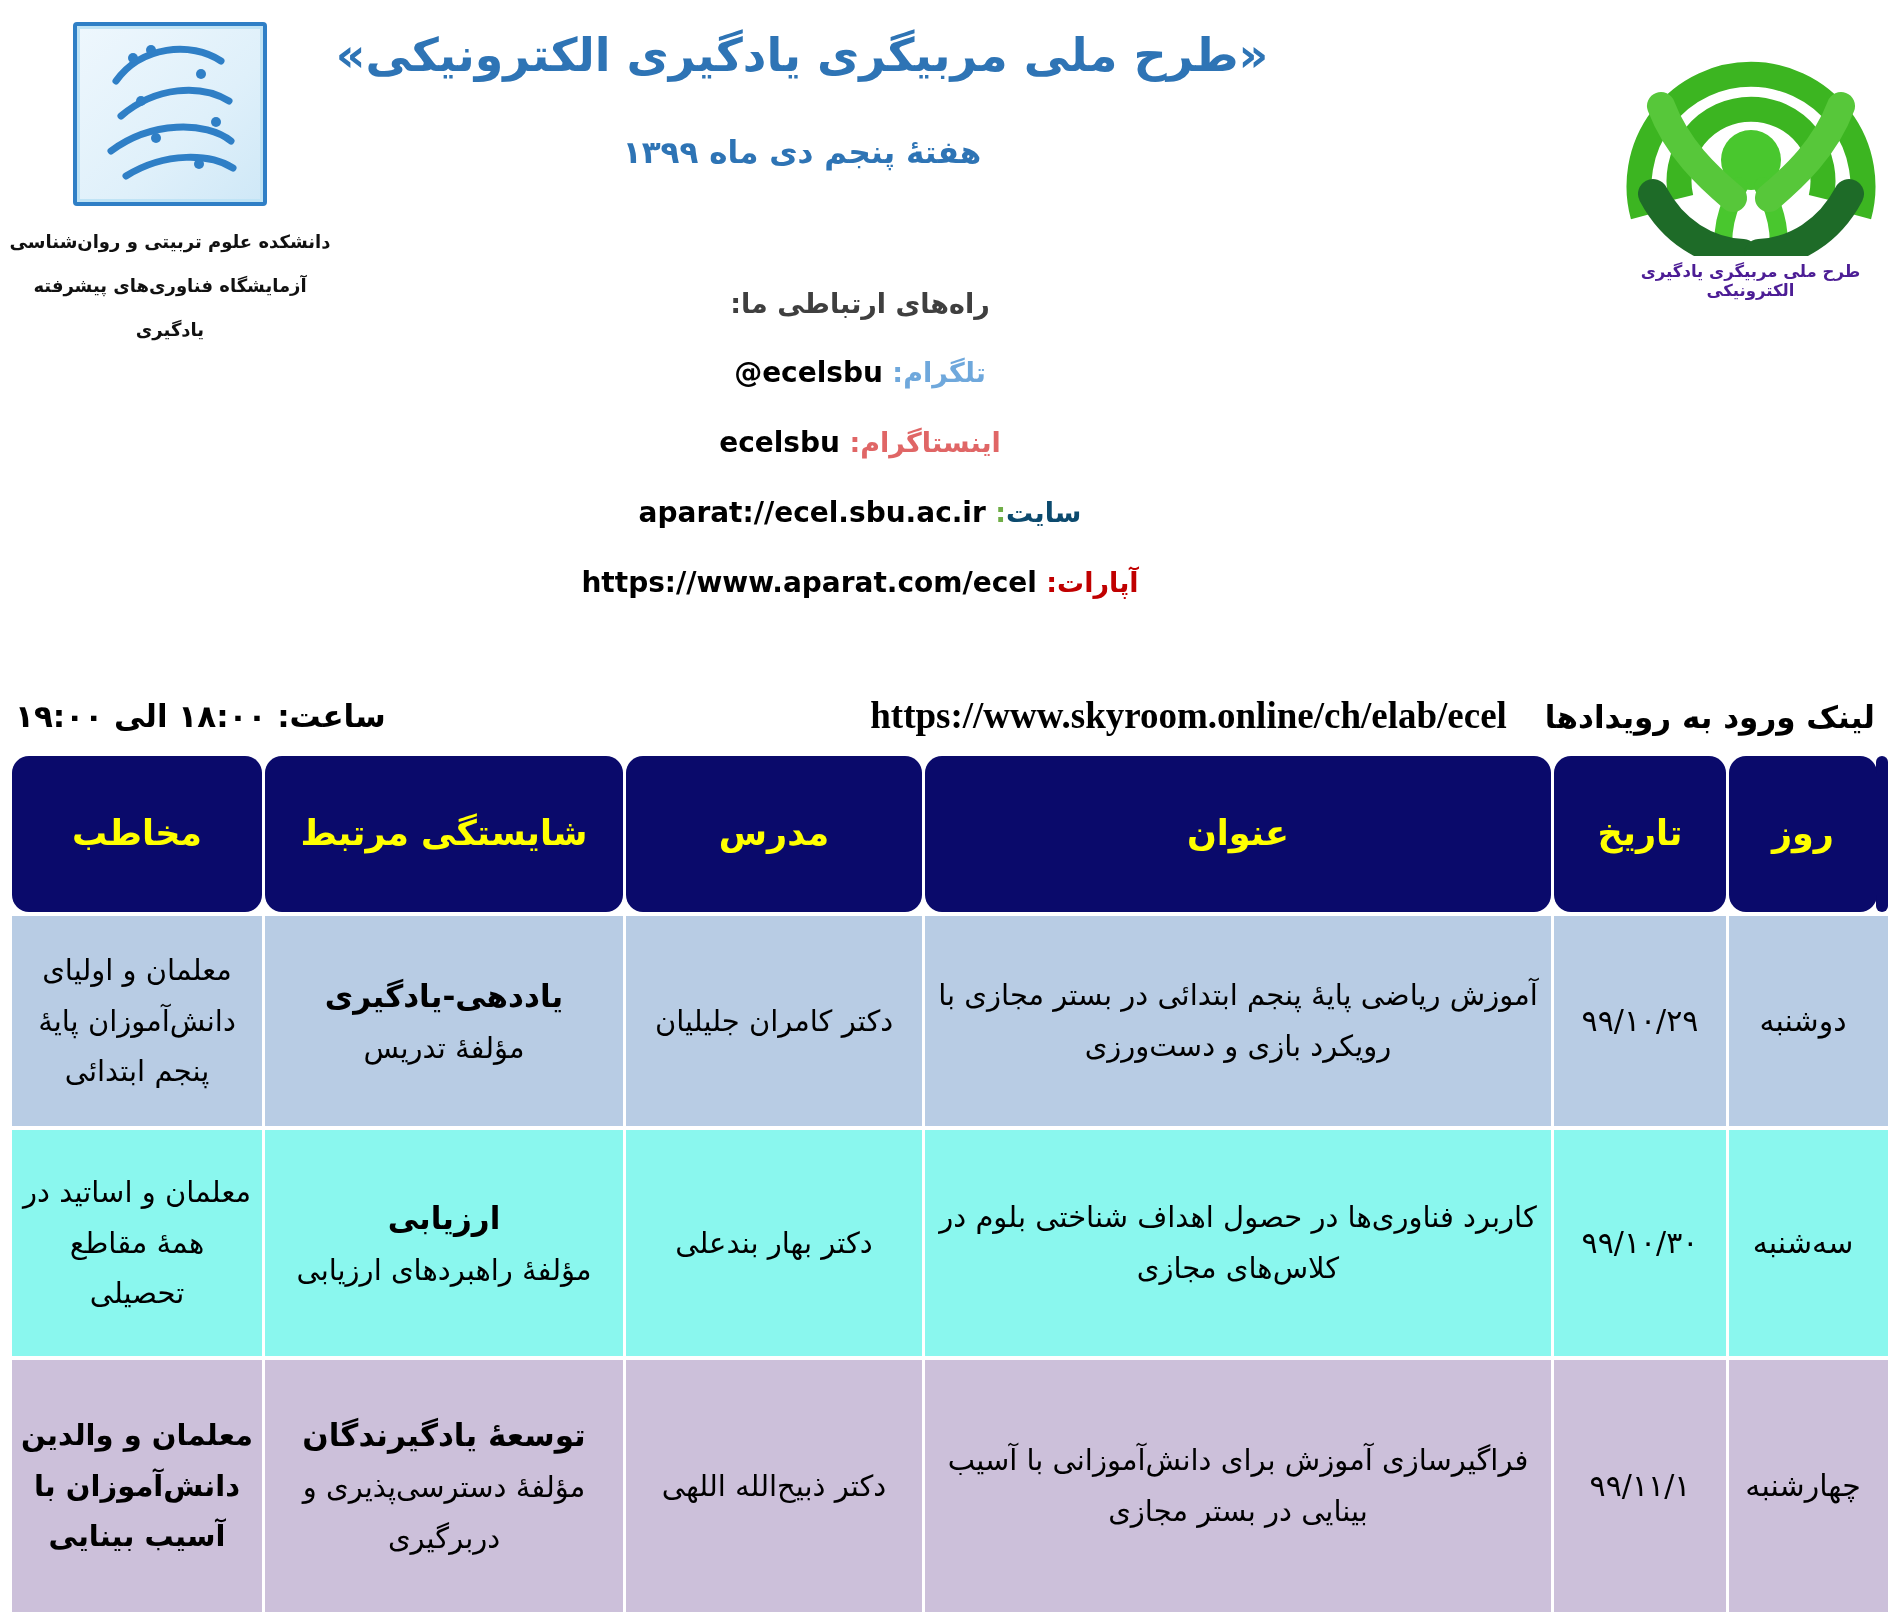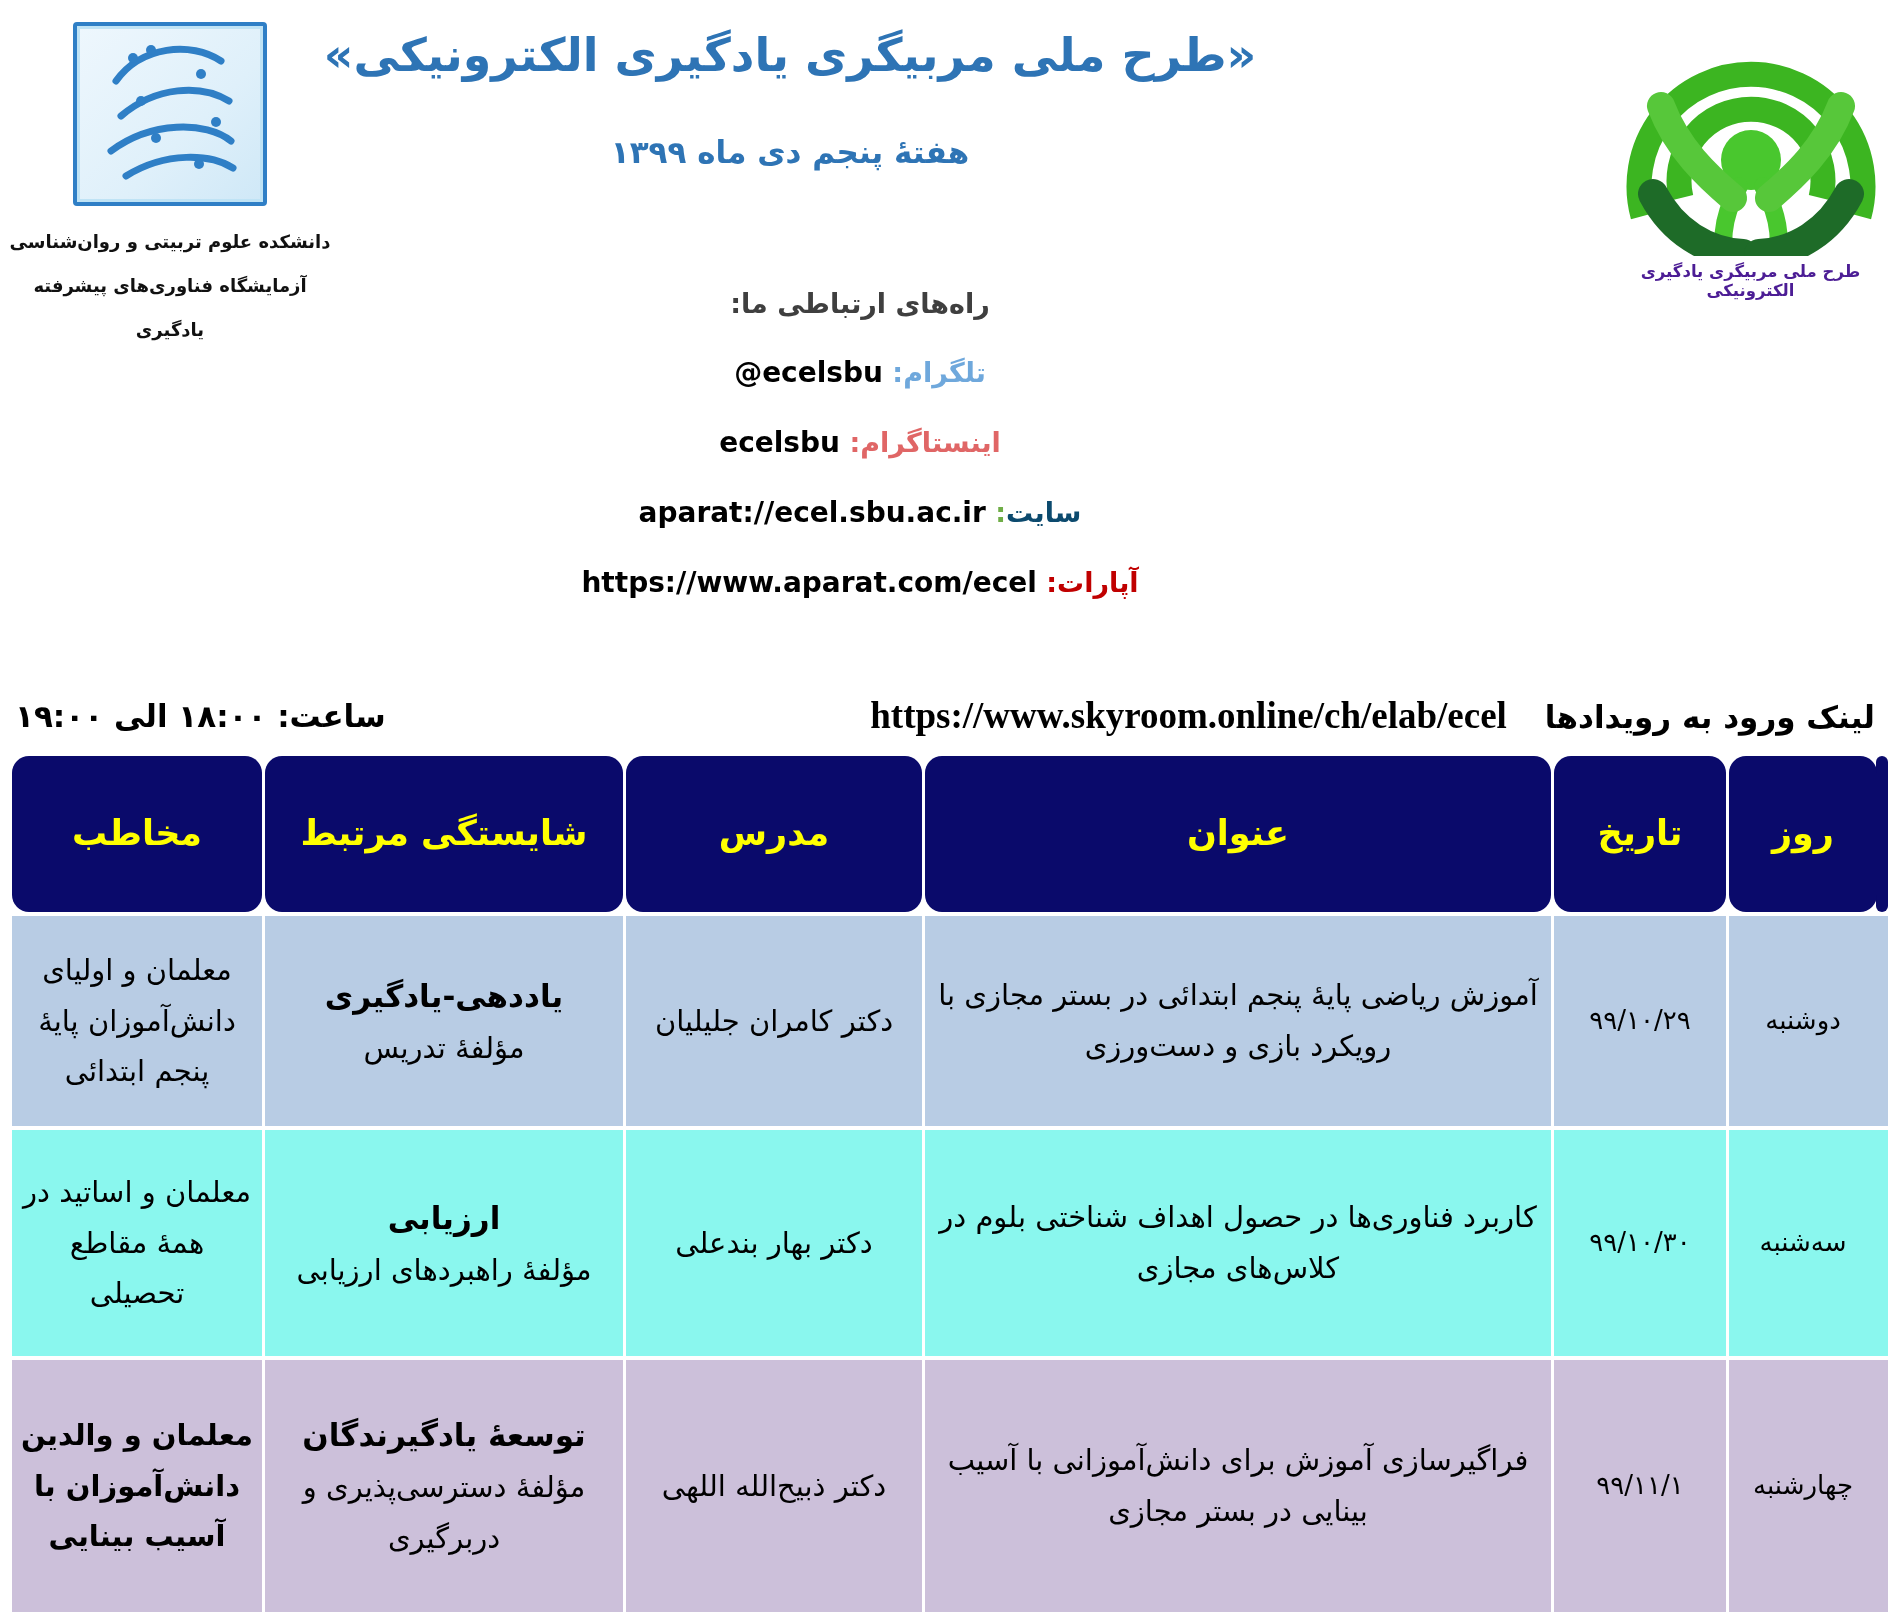--- a/index.html
+++ b/index.html
@@ -6,21 +6,21 @@
   .page{
     position:relative;width:1900px;height:1620px;background:#ffffff;overflow:hidden;
     font-family:"DejaVu Sans","Liberation Sans",sans-serif;color:#000;
   }
   
   .univ-block{position:absolute;left:5px;top:22px;width:330px;text-align:center;}
   .univ-logo{display:inline-block;width:186px;height:176px;border:4px solid #2f7fc6;border-radius:4px;
     box-shadow:inset 0 0 0 3px #bfe3f5;background:linear-gradient(135deg,#eef7fd 0%,#dff0fa 60%,#cfe8f7 100%);}
   .univ-lines{margin-top:14px;font-weight:bold;font-size:18px;line-height:2.45;color:#111;}
   
-  .title-block{position:absolute;left:240px;top:28px;width:1100px;text-align:center;direction:rtl;}
+  .title-block{position:absolute;left:252px;top:28px;width:1100px;text-align:center;direction:rtl;}
   .main-title{font-size:46px;font-weight:bold;color:#2e74b5;}
   .sub-title{margin-top:52px;font-size:31px;font-weight:bold;color:#2e74b5;}
   .contact-block{position:absolute;left:420px;top:288px;width:880px;text-align:center;direction:rtl;}
   .contact-heading{font-size:27px;font-weight:bold;color:#3f3f3f;height:68px;}
   .contact-line{height:70px;font-size:27px;font-weight:bold;}
   .contact-line .cv{color:#000000;font-size:28px;}
   
   .proj-block{position:absolute;left:1608px;top:8px;width:285px;text-align:center;}
   .proj-caption{margin-top:2px;font-size:16.5px;font-weight:bold;color:#4c1d95;direction:rtl;}
   
@@ -33,21 +33,21 @@
     grid-template-columns:8px 148px 172px 626px 296px 358px 250px;
     grid-template-rows:156px 210px 226px 252px;
     column-gap:3px;row-gap:4px;background:#fff;}
   .cell{display:flex;flex-direction:column;align-items:center;justify-content:center;
     text-align:center;font-size:29px;line-height:1.75;padding:0 6px;box-sizing:border-box;}
   .hcell{background:#0a0a6b;color:#ffff00;font-weight:bold;font-size:35px;border-radius:17px;}
   .r1{background:#b8cce4;}
   .r2{background:#8af7ee;}
   .r3{background:#ccc0da;}
   .comp-main{font-weight:bold;font-size:31px;}
-  .day-cell,.date-cell{font-size:26px;}
+  .day-cell,.date-cell{font-size:30px;}
   .bold-audience{font-weight:bold;}
 </style>
 </head>
 <body>
 
 <div class="page">
 
   <div class="univ-block">
     <div class="univ-logo">
       <svg width="178" height="168" viewBox="0 0 178 168">

